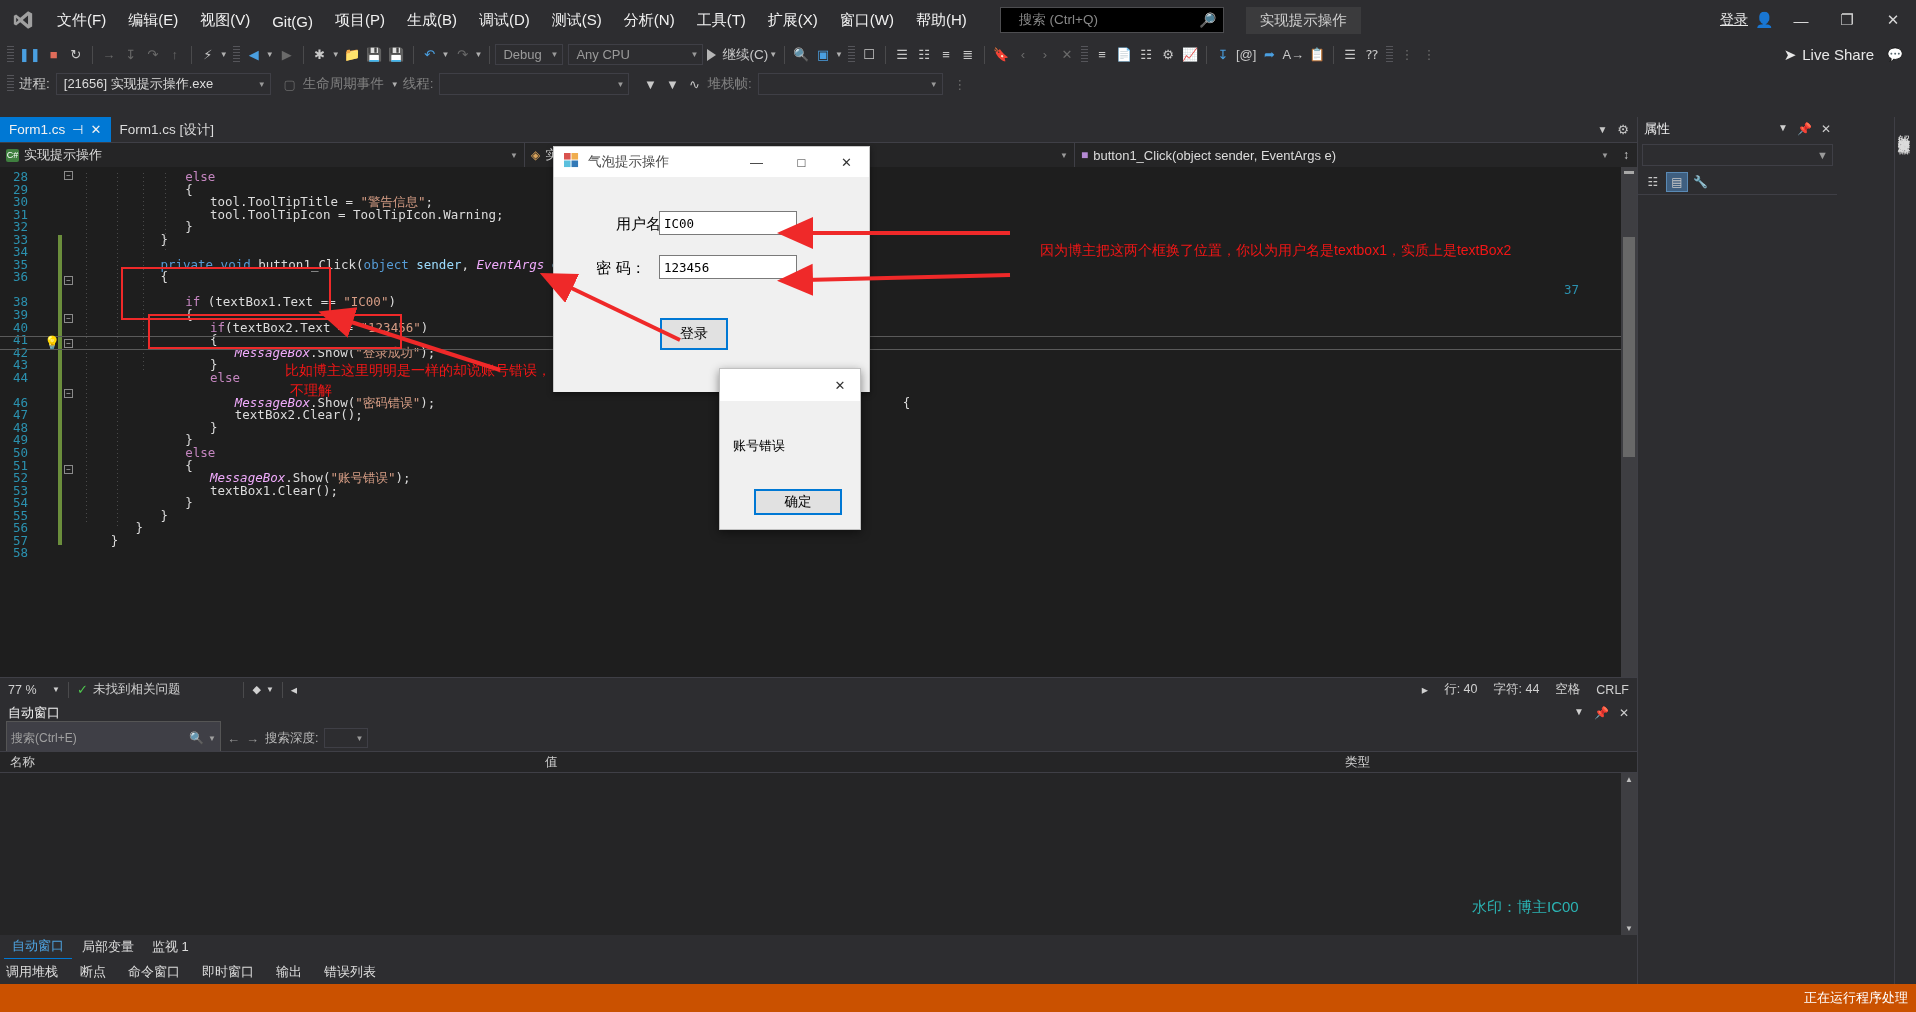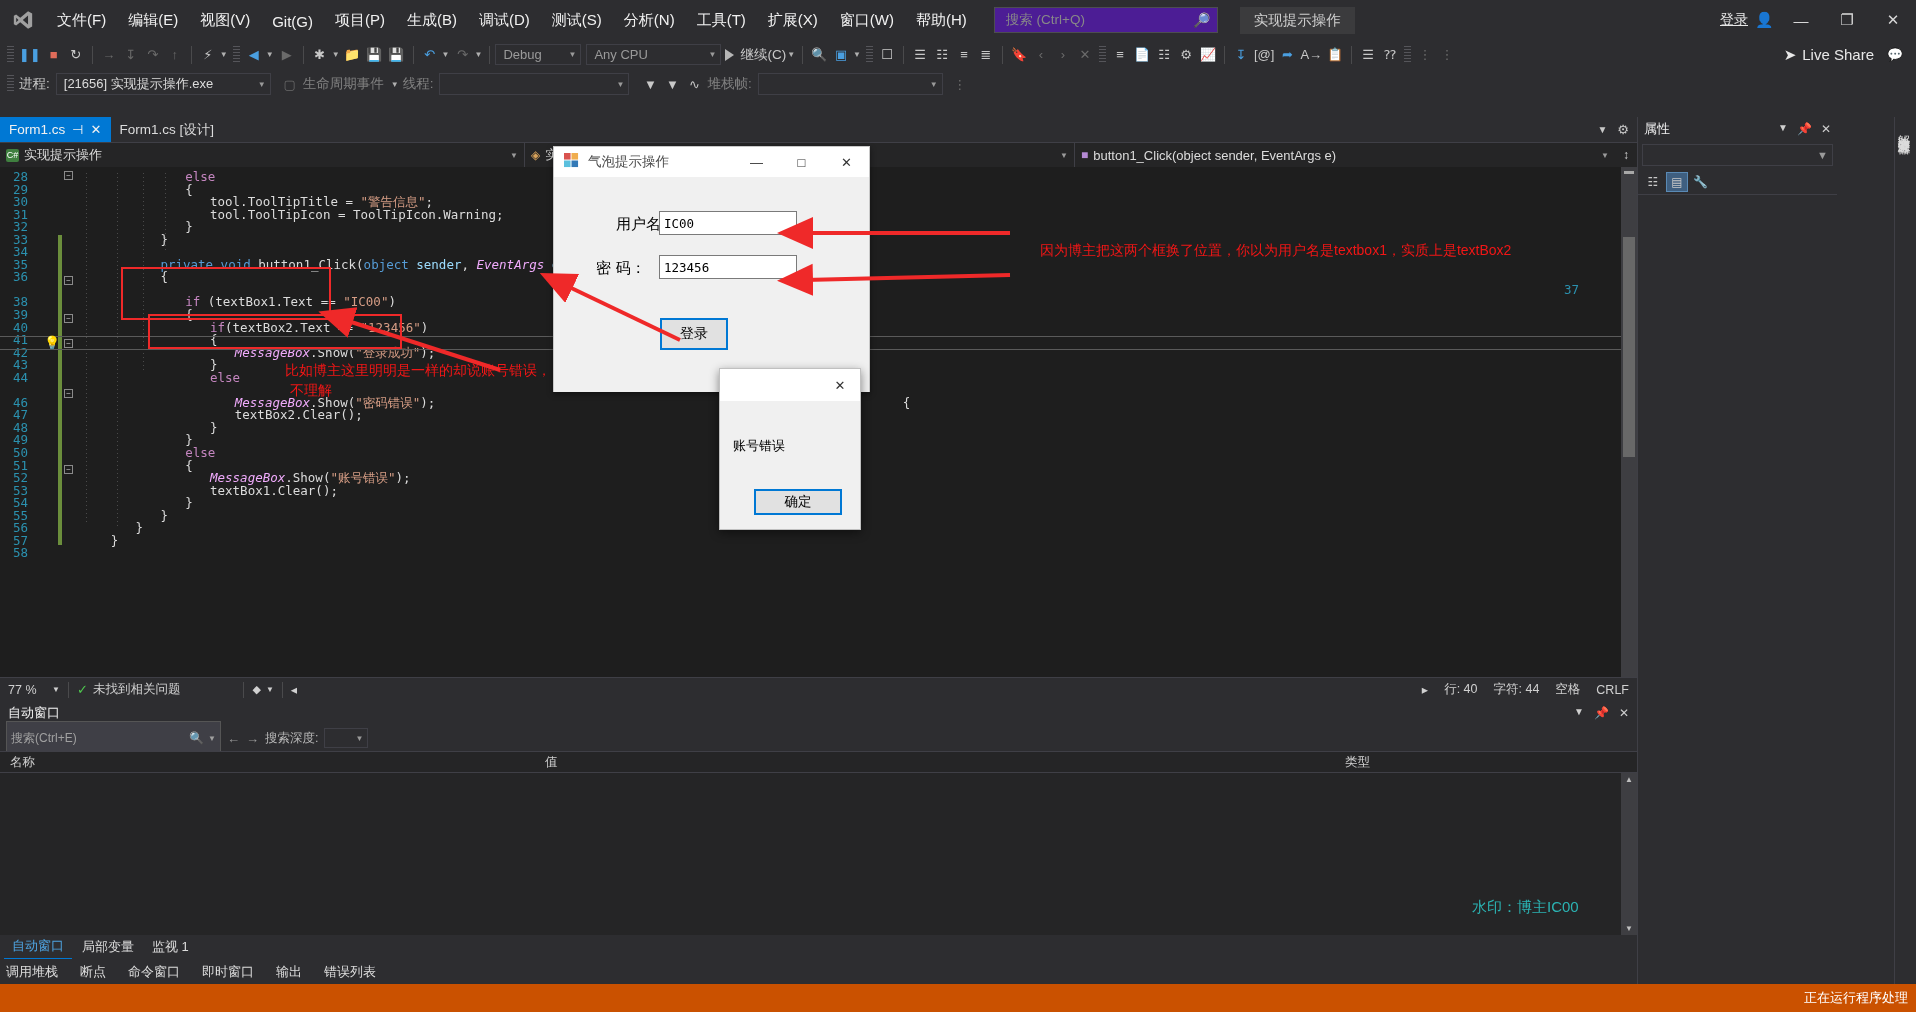--- a/index.html
+++ b/index.html
@@ -16,23 +16,23 @@
   .titlebar {
     height: 40px; background: #2d2d30; display: flex; align-items: center;
     padding-left: 6px; position: relative;
   }
   .vs-logo { width: 34px; height: 30px; display:flex; align-items:center; justify-content:center; color:#b0b0b0; }
   .menu { display: flex; align-items: flex-end; margin-left: 6px; }
   .menu-item {
     font-size: 15px; color: #f1f1f1; padding: 5px 11px; white-space: nowrap; cursor: default;
   }
   .search-box {
-    margin-left: 16px; width: 224px; height: 26px; background: #4c1d95;
+    margin-left: 22px; width: 224px; height: 26px; background: #000000;
     border: 1px solid #4d4d50; display: flex; align-items: center;
-    padding: 0 11px; font-size: 13.5px; color: #888; position: relative;
+    padding: 0 18px; font-size: 13.5px; color: #888; position: relative;
   }
   .search-box .mag { position:absolute; right: 6px; color:#cfcfcf; font-size: 14px;}
   .doc-title {
     margin-left: 22px; font-size: 14.5px; color: #cfcfcf; background: #3b3b3d;
     padding: 4px 14px;
   }
   .tb-right { position: absolute; right: 0; top: 0; height: 40px; display: flex; align-items: center; }
   .signin { font-size: 14px; color: #e8e8e8; text-decoration: underline; padding-right: 4px;}
   .person-ic { width: 26px; color: #e0e0e0; font-size: 15px; text-align:center;}
   .wbtn { width: 46px; height: 40px; display: flex; align-items: center; justify-content: center; color: #d8d8d8; font-size: 15px;}
@@ -251,21 +251,21 @@
     <div class="tb-arrow">▼</div>
     <div class="tb-ic orange">📁</div>
     <div class="tb-ic blue">💾</div>
     <div class="tb-ic blue">💾</div>
     <div class="tb-sep"></div>
     <div class="tb-ic blue">↶</div>
     <div class="tb-arrow">▼</div>
     <div class="tb-ic dis">↷</div>
     <div class="tb-arrow">▼</div>
     <div class="tb-sep"></div>
-    <div class="combo" style="width:86px">
+    <div class="combo" style="width:68px">
       <span class="cv">Debug</span>
       <span class="ca">▼</span>
     </div>
     <div class="combo" style="width:135px;margin-left:5px">
       <span class="cv">Any CPU</span>
       <span class="ca">▼</span>
     </div>
     <div class="run-item">
       <div class="tri"></div>
       <span>继续(C)</span>

